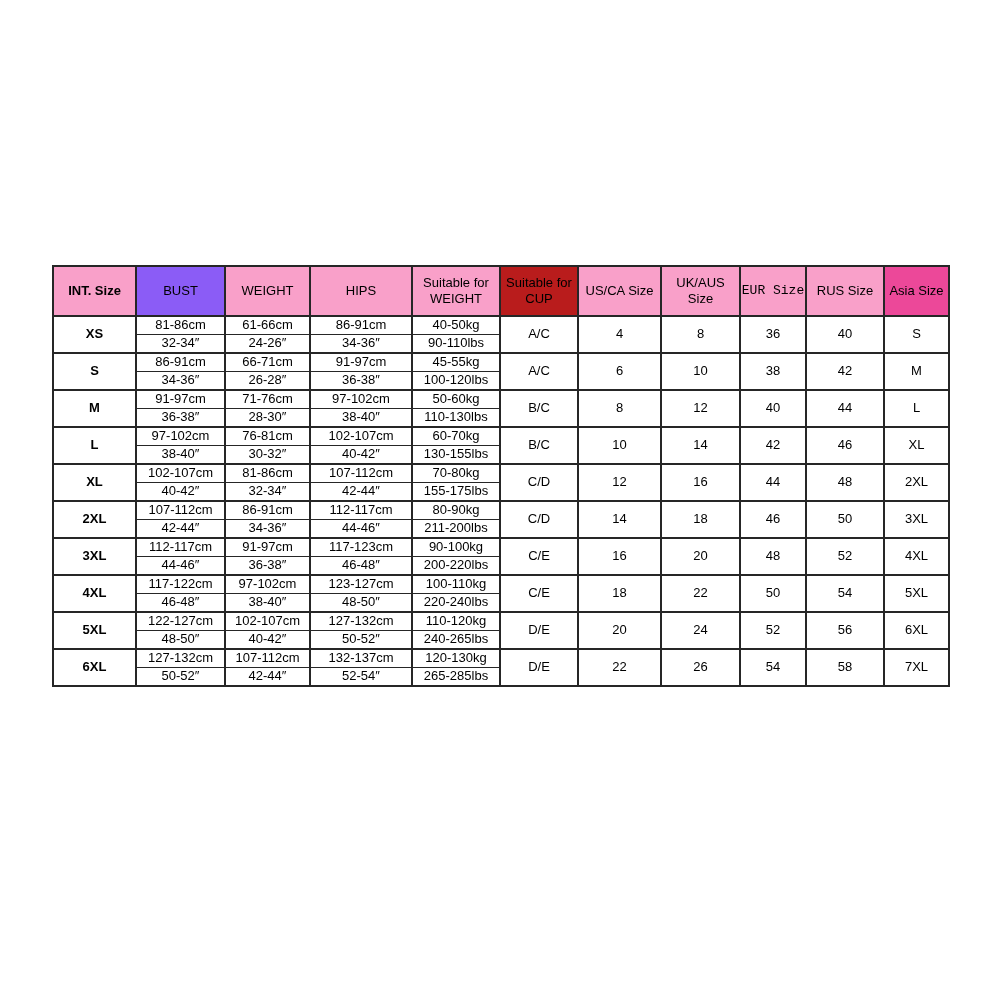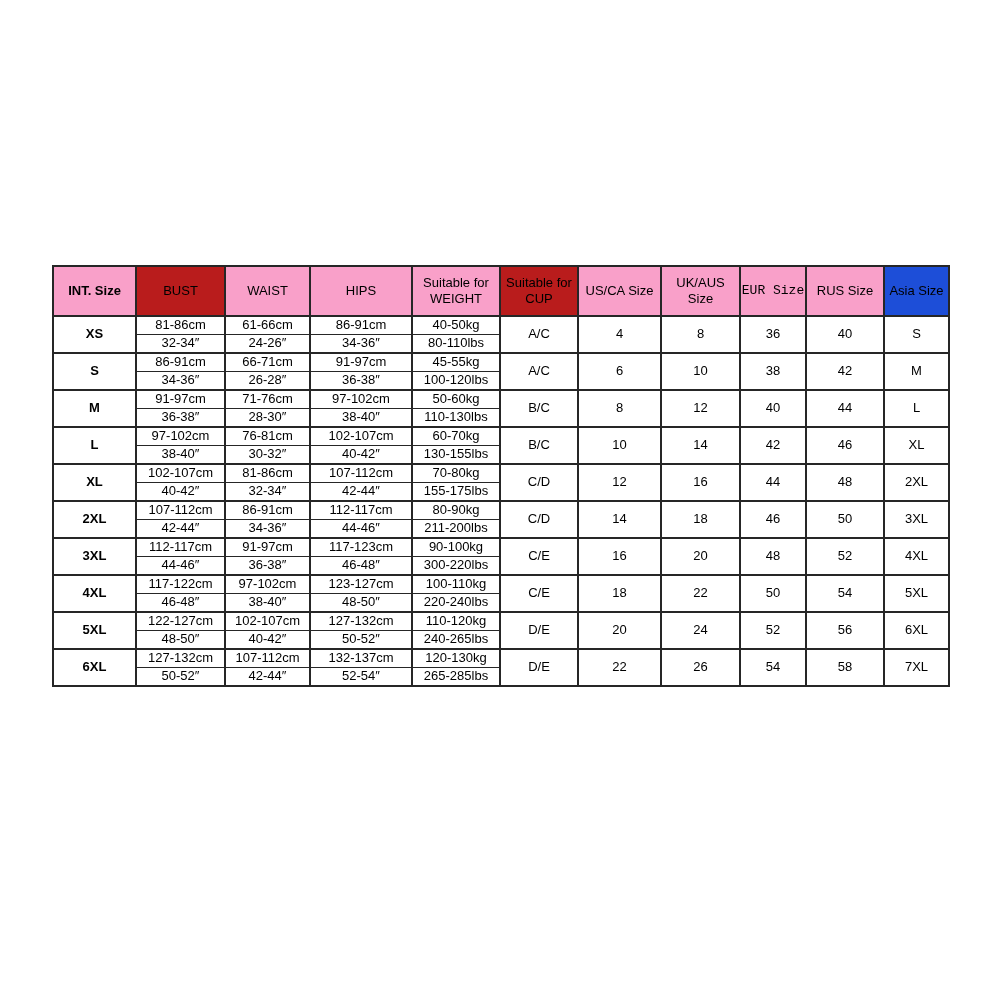--- a/index.html
+++ b/index.html
@@ -83,51 +83,51 @@
           <col class="c5">
           <col class="c6">
           <col class="c7">
           <col class="c8">
           <col class="c9">
           <col class="c10">
         </colgroup>
       <thead>
           <tr>
             <th class="col-size" style="background: rgb(249, 160, 201);">INT. Size</th>
-            <th class="col-bust" style="background: #b91c1c; text-align: center;">BUST</th>
-            <th class="col-waist" style="background: rgb(249, 160, 201);">WAIST</th>
+            <th class="col-bust" style="background: #8b5cf6; text-align: center;">BUST</th>
+            <th class="col-waist" style="background: rgb(249, 160, 201);">WEIGHT</th>
             <th class="col-hips" style="background: rgb(249, 160, 201); margin-top: 27px;">HIPS</th>
             <th class="col-weight" style="background: rgb(249, 160, 201); margin-top: 48px;">Suitable for WEIGHT</th>
             <th class="col-cup" style="background: #b91c1c;">Suitable for CUP</th>
             <th class="col-us_ca" style="background: rgb(249, 160, 201);">US/CA Size</th>
             <th class="col-uk_aus" style="background: rgb(249, 160, 201);">UK/AUS Size</th>
             <th class="col-eur" style="background: rgb(249, 160, 201); font-family: Liberation Mono, monospace;">EUR Size</th>
             <th class="col-rus" style="background: rgb(249, 160, 201);">RUS Size</th>
-            <th class="col-asia" style="background: #1d4ed8;">Asia Size</th>
+            <th class="col-asia" style="background: #ec4899;">Asia Size</th>
           </tr>
         </thead>
       <tbody>
           <tr>
             <td rowspan="2" class="size-label">XS</td>
             <td class="sub cm">81-86cm</td>
             <td class="sub cm">61-66cm</td>
             <td class="sub cm">86-91cm</td>
             <td class="sub cm">40-50kg</td>
             <td rowspan="2">A/C</td>
             <td rowspan="2">4</td>
             <td rowspan="2">8</td>
             <td rowspan="2">36</td>
             <td rowspan="2">40</td>
             <td rowspan="2">S</td>
           </tr>
           <tr>
             <td class="sub in">32-34″</td>
             <td class="sub in">24-26″</td>
             <td class="sub in">34-36″</td>
-            <td class="sub in">80-110lbs</td>
+            <td class="sub in">90-110lbs</td>
           </tr>
           <tr>
             <td rowspan="2" class="size-label">S</td>
             <td class="sub cm">86-91cm</td>
             <td class="sub cm">66-71cm</td>
             <td class="sub cm">91-97cm</td>
             <td class="sub cm">45-55kg</td>
             <td rowspan="2">A/C</td>
             <td rowspan="2">6</td>
             <td rowspan="2">10</td>
@@ -227,21 +227,21 @@
             <td rowspan="2">16</td>
             <td rowspan="2">20</td>
             <td rowspan="2">48</td>
             <td rowspan="2">52</td>
             <td rowspan="2">4XL</td>
           </tr>
           <tr>
             <td class="sub in">44-46″</td>
             <td class="sub in">36-38″</td>
             <td class="sub in">46-48″</td>
-            <td class="sub in">300-220lbs</td>
+            <td class="sub in">200-220lbs</td>
           </tr>
           <tr>
             <td rowspan="2" class="size-label">4XL</td>
             <td class="sub cm">117-122cm</td>
             <td class="sub cm">97-102cm</td>
             <td class="sub cm">123-127cm</td>
             <td class="sub cm">100-110kg</td>
             <td rowspan="2">C/E</td>
             <td rowspan="2">18</td>
             <td rowspan="2">22</td>

